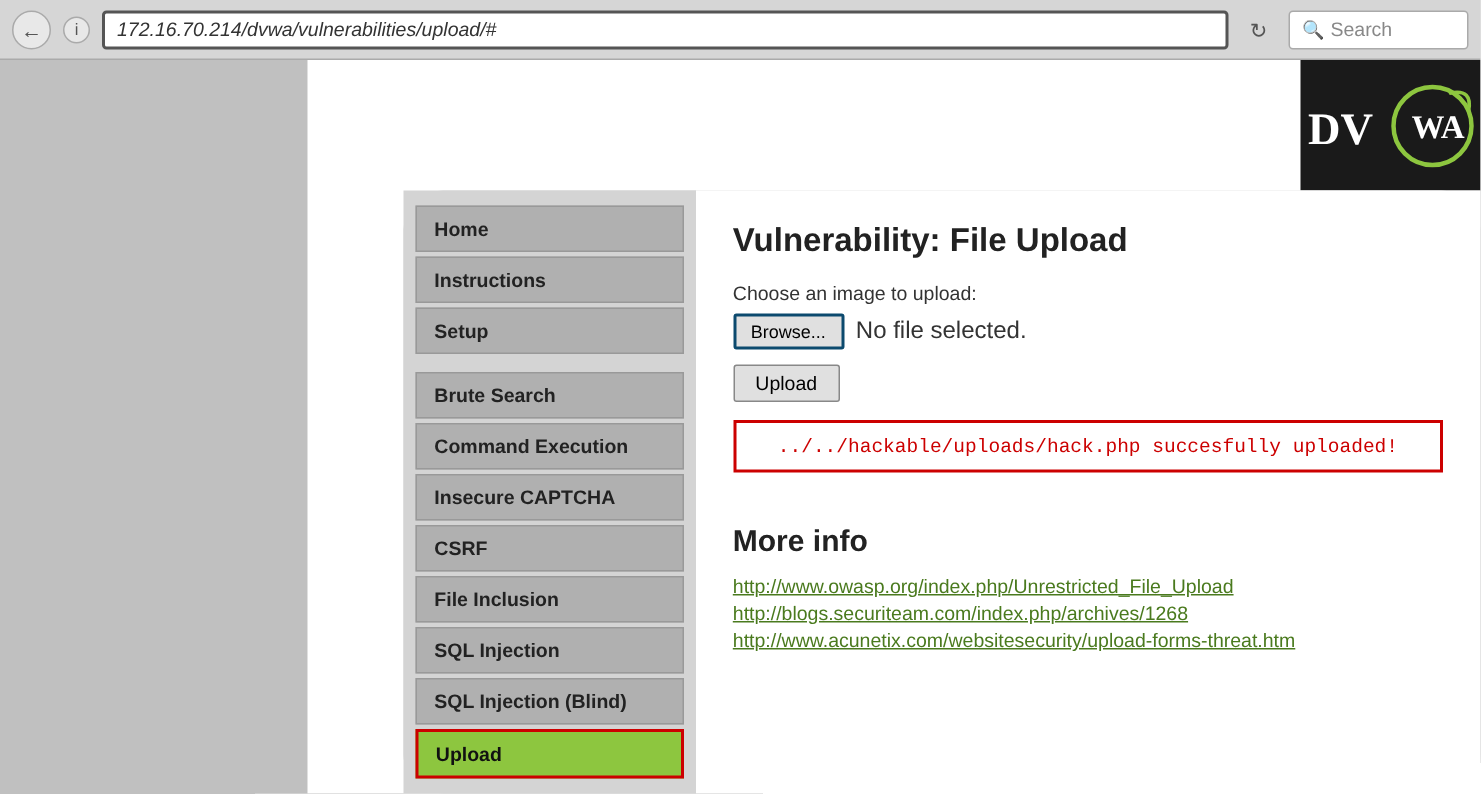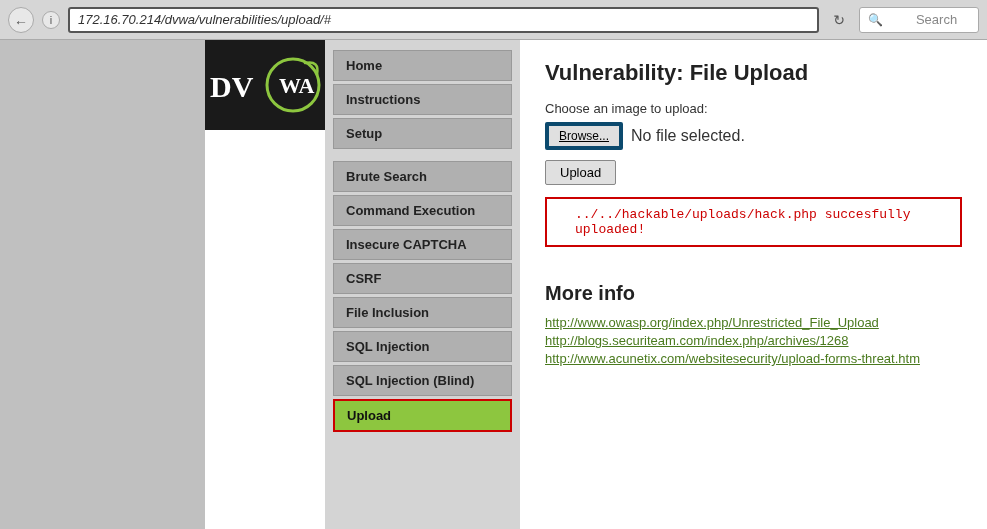--- a/index.html
+++ b/index.html
@@ -72,20 +72,22 @@
     .dvwa-wrapper {
       background: #c0c0c0;
       width: 205px;
       flex-shrink: 0;
     }
 
     .dvwa-main {
       flex: 1;
       background: white;
       display: flex;
+      flex-direction: column;
+      align-items: flex-end;
     }
 
     
     .dvwa-header {
       background: #1a1a1a;
       height: 90px;
       display: flex;
       align-items: center;
       justify-content: center;
     }
@@ -159,25 +161,24 @@
     .file-input-row {
       display: flex;
       align-items: center;
       gap: 8px;
       margin-bottom: 10px;
     }
 
     .browse-btn {
       padding: 3px 10px;
       background: #e0e0e0;
-      border: 4px solid #0c4a6e;
+      border: 2px solid #0c4a6e;
       border-radius: 2px;
       font-size: 12px;
       cursor: pointer;
-      text-decoration: underline;
     }
 
     .no-file-text {
       font-size: 16px;
       color: #333;
     }
 
     .upload-btn {
       padding: 4px 14px;
       background: #e0e0e0;
@@ -221,21 +222,21 @@
 
 <div class="browser-chrome">
   <div class="back-btn">←</div>
   <div class="info-btn">i</div>
   <div class="url-bar">
     <span>172.16.70.214/dvwa/vulnerabilities/upload/#</span>
   </div>
   <div class="refresh-btn">↻</div>
   <div class="search-bar">
     <span style="font-size:12px;color:#888;">🔍</span>
-    <span style="color:#888;font-size:13px;margin-left:29px;">Search</span>
+    <span style="color:#888;font-size:13px;">Search</span>
   </div>
 </div>
 
 <div class="page-content">
 
   <div class="dvwa-wrapper"></div>
 
   <div class="dvwa-main">
 
     <div class="dvwa-header">

